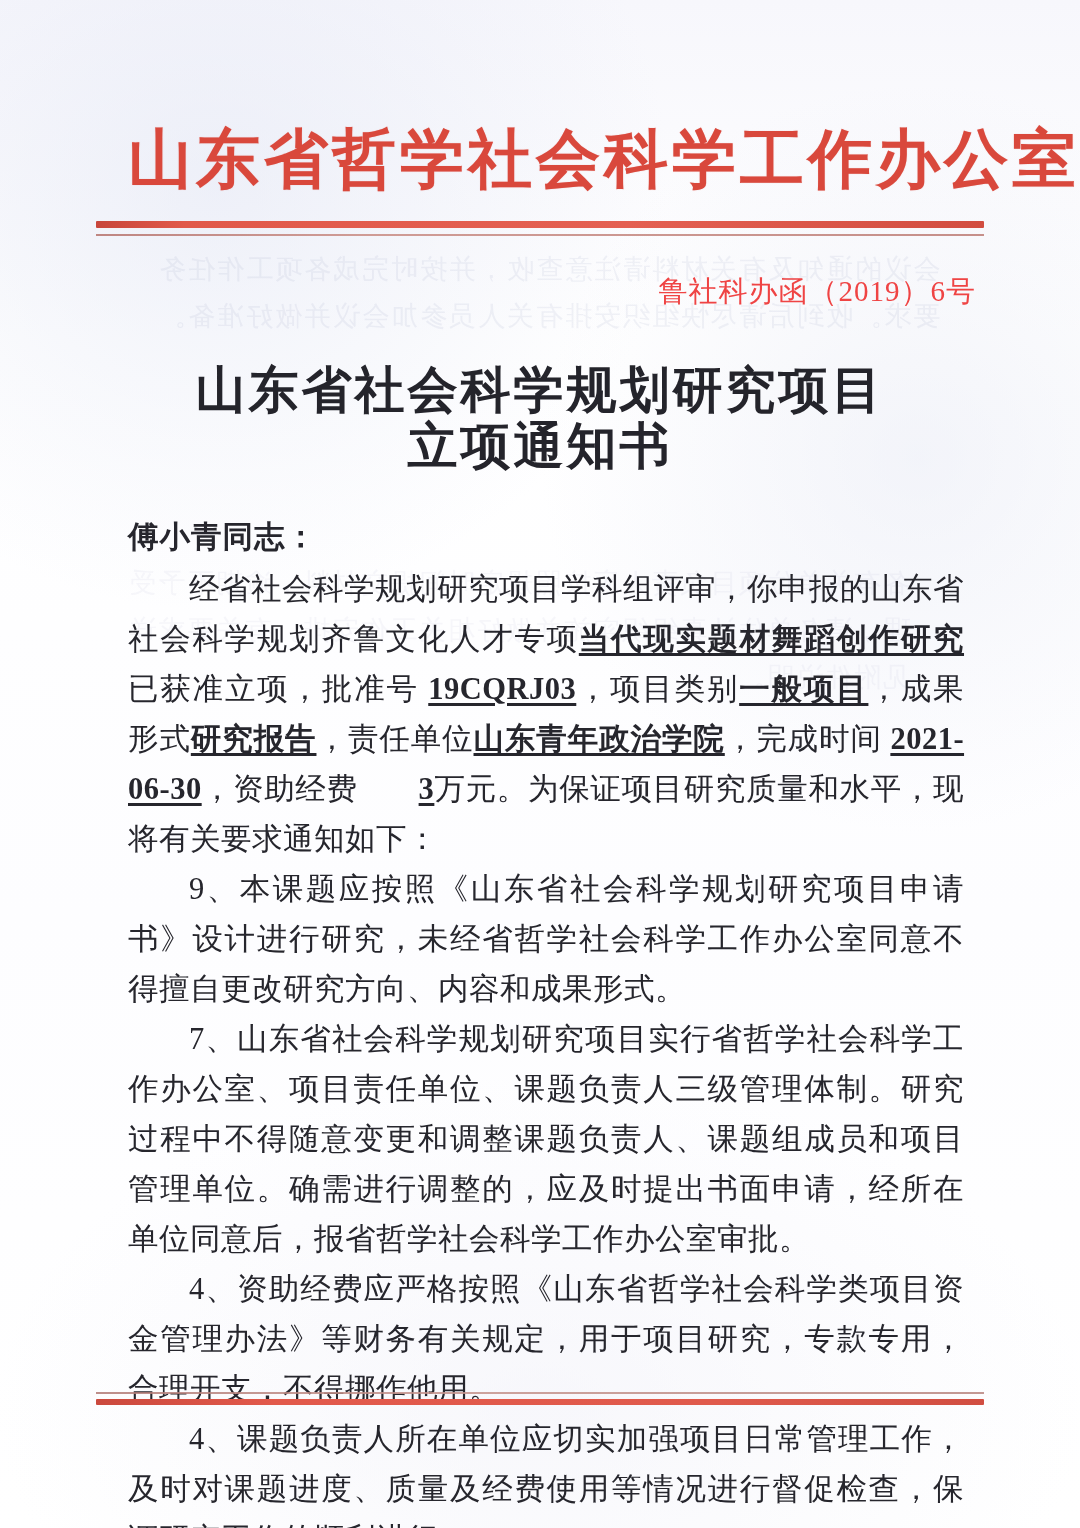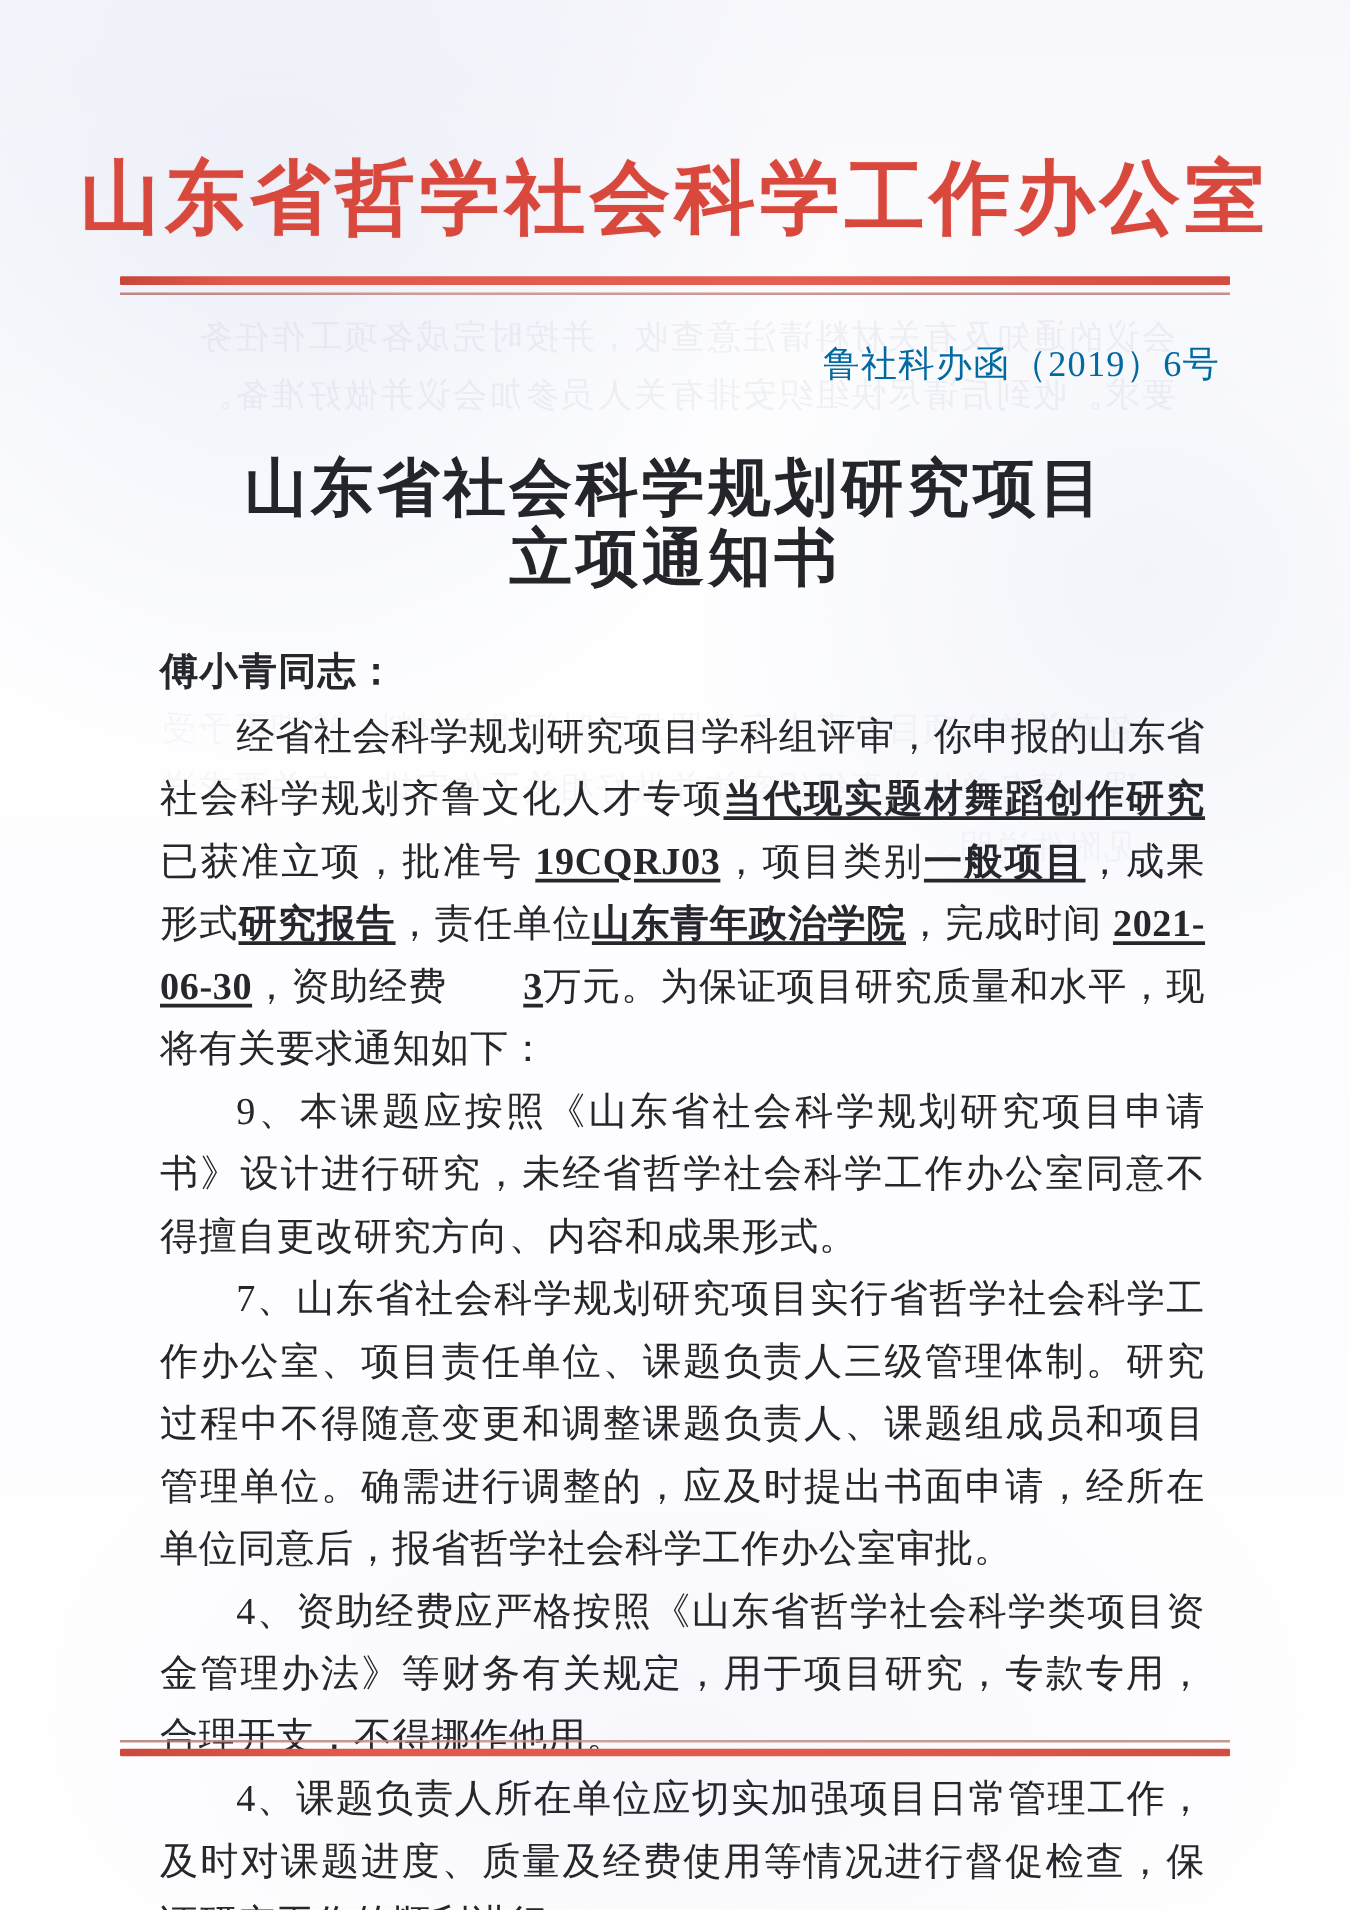--- a/index.html
+++ b/index.html
@@ -52,21 +52,21 @@
     left: 120px;
     height: 760px;
     color: rgba(125,135,180,.062);
   }
 
   
   .letterhead {
     position: absolute;
     left: 0; right: 0;
     top: 120px;
-    text-align: center;
+    text-align: right;
   }
   .letterhead-title {
     font-family: "DejaVu Serif", "Liberation Serif", serif;
     font-weight: 700;
     font-size: 64px;
     line-height: 78px;
     letter-spacing: 4px;
     color: #d9483c;
     text-shadow: 0 0 1px rgba(217,72,60,.35);
     white-space: nowrap;
@@ -106,21 +106,21 @@
     border-radius: 1px;
   }
 
   
   .docnumber {
     position: absolute;
     right: 104px;
     top: 272px;
     font-size: 29px;
     letter-spacing: 1px;
-    color: #0369a1;
+    color: #ef4444;
     white-space: nowrap;
   }
 
   
   .doc-title {
     position: absolute;
     left: 0; right: 0;
     top: 362px;
     text-align: center;
   }

